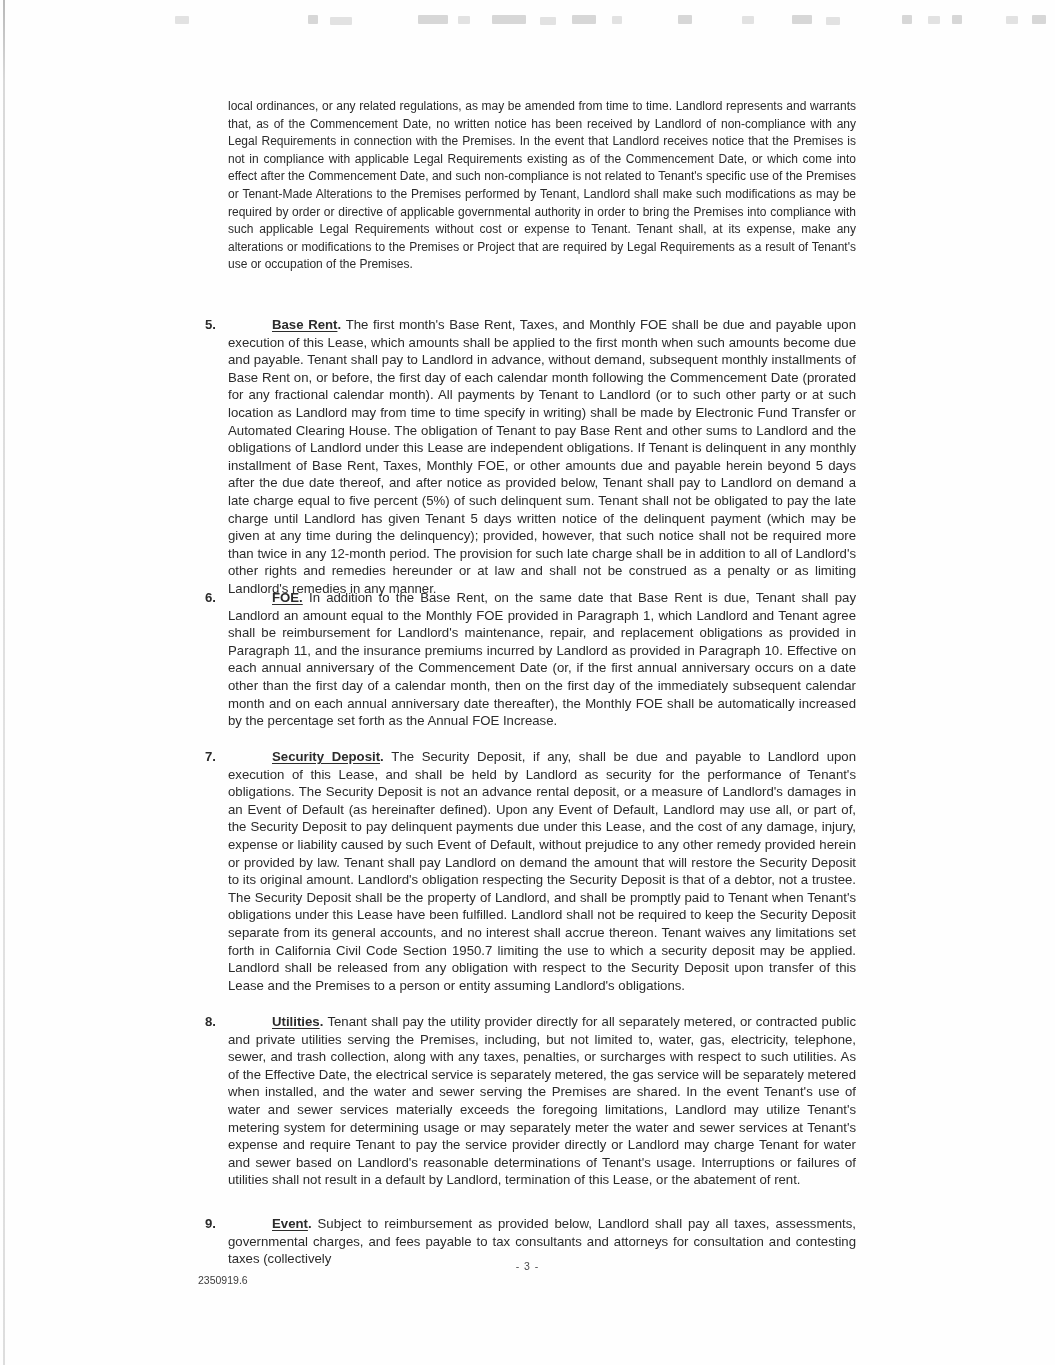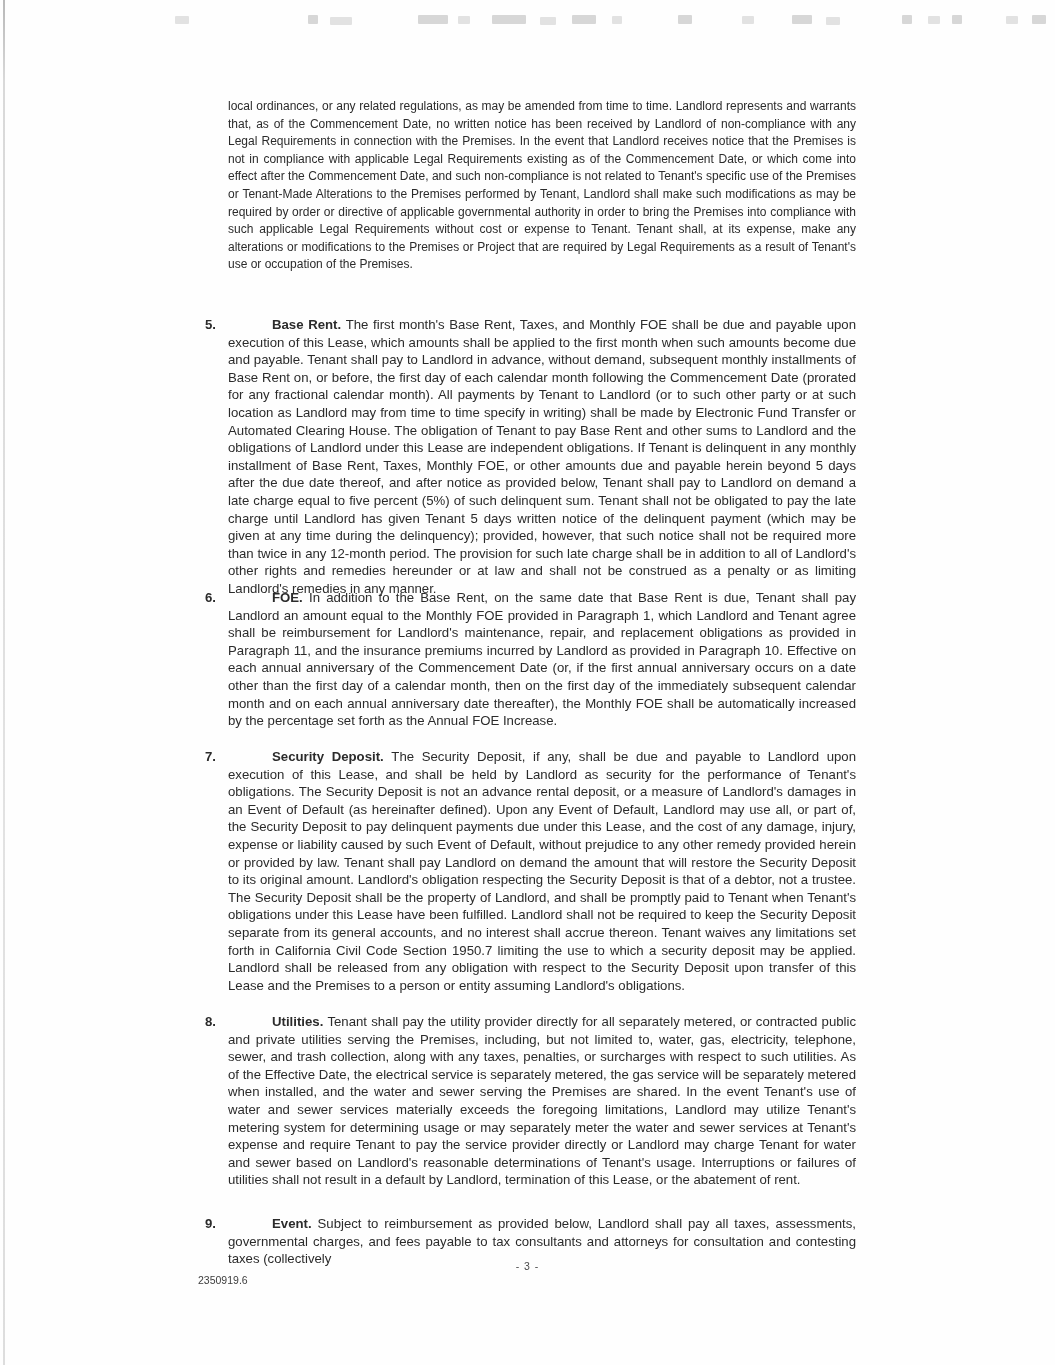--- a/index.html
+++ b/index.html
@@ -66,20 +66,21 @@
   }
   .section p {
     flex: 1;
     margin: 0;
     font-size: 13.2px;
     line-height: 17.6px;
     text-align: justify;
   }
   .sec-title {
     font-weight: bold;
+    text-decoration: underline;
     text-underline-offset: 2px;
     padding-left: 44px;
   }
   .sec-sep { font-weight: bold; }
   .sec-5 { top: 316px; }
   .sec-6 { top: 589px; }
   .sec-7 { top: 748px; }
   .sec-8 { top: 1013px; }
   .sec-9 { top: 1215px; }
   .page-number {

